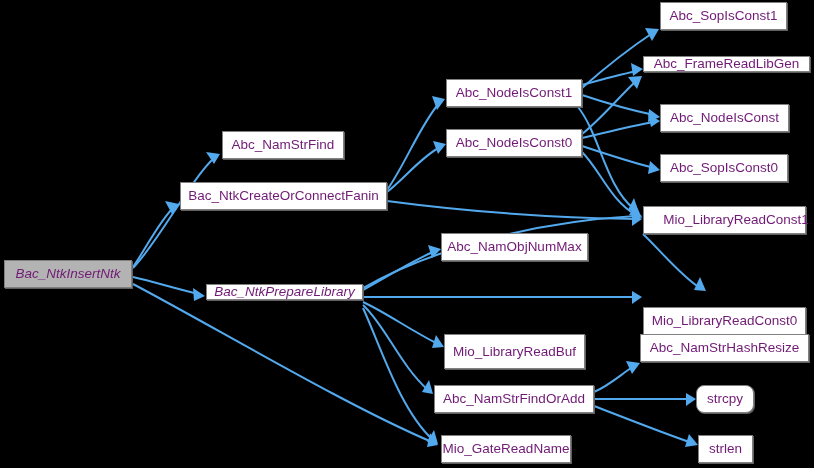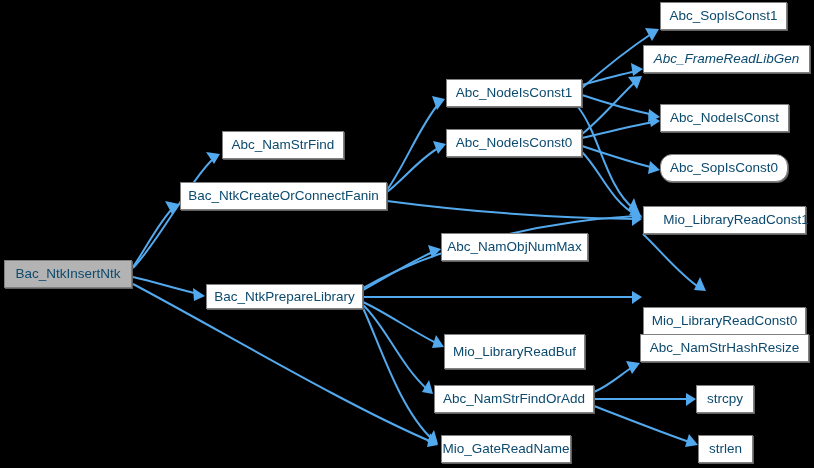--- a/index.html
+++ b/index.html
@@ -2,21 +2,21 @@
 <html><head>
 <meta charset="utf-8">
 <style>
   html,body{margin:0;padding:0;background:#000;}
   #canvas{position:relative;width:814px;height:468px;background:#000;overflow:hidden;
           font-family:"Liberation Sans",sans-serif;}
   #graph{position:absolute;left:0;top:0;width:814px;height:468px;}
   .nodebox{position:absolute;box-sizing:border-box;background:#fff;border:1px solid #808080;
            box-shadow:1px 1px 0 0 #606060;display:flex;align-items:center;justify-content:center;}
   .nodebox.root{background:#b3b3b3;}
-  .nodelabel{font-size:13.5px;color:#0c4a6e;white-space:nowrap;line-height:1;}
+  .nodelabel{font-size:13.5px;color:#701a75;white-space:nowrap;line-height:1;}
   .edge{fill:none;stroke:#53a9ed;stroke-width:2;}
   .arrowhead{fill:#53a9ed;stroke:none;}
 </style>
 </head>
 <body>
 
 <div id="canvas">
   <svg id="graph" viewBox="0 0 814 468" xmlns="http://www.w3.org/2000/svg">
       <path d="M 133,268 C 160,240 190,180 215,157" class="edge" stroke="#53a9ed"></path>
       <polygon points="220,154 206,152 214,164" class="arrowhead" fill="#53a9ed"></polygon>
@@ -63,30 +63,30 @@
       <path d="M 594,392 C 610,385 620,375 634,366" class="edge" stroke="#53a9ed"></path>
       <polygon points="640,363 626,361 632,374" class="arrowhead" fill="#53a9ed"></polygon>
       <path d="M 594,399 C 620,399 660,399 690,399" class="edge" stroke="#53a9ed"></path>
       <polygon points="696,399 686,393 686,406" class="arrowhead" fill="#53a9ed"></polygon>
       <path d="M 594,406 C 620,416 660,432 692,443" class="edge" stroke="#53a9ed"></path>
       <polygon points="698,445 689,434 685,447" class="arrowhead" fill="#53a9ed"></polygon>
       <path d="M 643,234 C 660,250 680,275 700,288" class="edge" stroke="#53a9ed"></path>
       <polygon points="706,291 700,277 694,290" class="arrowhead" fill="#53a9ed"></polygon>
     </svg>
   <div id="nodes">
-      <div class="nodebox root" style="left: 4px; top: 260px; width: 128px; height: 28px; border-color: rgb(128, 128, 128); background: rgb(179, 179, 179);">
+      <div class="nodebox root" style="left: 4px; top: 260px; width: 128px; height: 28px; border-color: rgb(128, 128, 128); background: rgb(179, 179, 179); font-style: italic;">
         <span class="nodelabel">Bac_NtkInsertNtk</span>
       </div>
       <div class="nodebox" style="left: 222px; top: 131px; width: 122px; height: 28px; border-color: rgb(128, 128, 128); background: rgb(255, 255, 255);">
         <span class="nodelabel">Abc_NamStrFind</span>
       </div>
       <div class="nodebox" style="left: 180px; top: 182px; width: 207px; height: 28px; border-color: rgb(128, 128, 128); background: rgb(255, 255, 255);">
         <span class="nodelabel">Bac_NtkCreateOrConnectFanin</span>
       </div>
-      <div class="nodebox" style="left: 206px; top: 284px; width: 157px; height: 25px; border-color: rgb(128, 128, 128); background: rgb(255, 255, 255);">
+      <div class="nodebox" style="left: 206px; top: 284px; width: 157px; height: 16px; border-color: rgb(128, 128, 128); background: rgb(255, 255, 255); font-style: italic;">
         <span class="nodelabel">Bac_NtkPrepareLibrary</span>
       </div>
       <div class="nodebox" style="left: 446px; top: 79px; width: 136px; height: 28px; border-color: rgb(128, 128, 128); background: rgb(255, 255, 255);">
         <span class="nodelabel">Abc_NodeIsConst1</span>
       </div>
       <div class="nodebox" style="left: 446px; top: 129px; width: 136px; height: 28px; border-color: rgb(128, 128, 128); background: rgb(255, 255, 255);">
         <span class="nodelabel">Abc_NodeIsConst0</span>
       </div>
       <div class="nodebox" style="left: 441px; top: 233px; width: 147px; height: 28px; border-color: rgb(128, 128, 128); background: rgb(255, 255, 255);">
         <span class="nodelabel">Abc_NamObjNumMax</span>
@@ -96,38 +96,38 @@
       </div>
       <div class="nodebox" style="left: 434px; top: 385px; width: 160px; height: 28px; border-color: rgb(128, 128, 128); background: rgb(255, 255, 255);">
         <span class="nodelabel">Abc_NamStrFindOrAdd</span>
       </div>
       <div class="nodebox" style="left: 441px; top: 435px; width: 130px; height: 28px; border-color: rgb(128, 128, 128); background: rgb(255, 255, 255);">
         <span class="nodelabel">Mio_GateReadName</span>
       </div>
       <div class="nodebox" style="left: 660px; top: 2px; width: 127px; height: 28px; border-color: rgb(128, 128, 128); background: rgb(255, 255, 255);">
         <span class="nodelabel">Abc_SopIsConst1</span>
       </div>
-      <div class="nodebox" style="left: 643px; top: 45px; width: 167px; height: 28px; border-color: rgb(128, 128, 128); background: rgb(255, 255, 255); font-style: italic;">
+      <div class="nodebox" style="left: 643px; top: 56px; width: 167px; height: 16px; border-color: rgb(128, 128, 128); background: rgb(255, 255, 255);">
         <span class="nodelabel">Abc_FrameReadLibGen</span>
       </div>
       <div class="nodebox" style="left: 660px; top: 104px; width: 129px; height: 28px; border-color: rgb(128, 128, 128); background: rgb(255, 255, 255);">
         <span class="nodelabel">Abc_NodeIsConst</span>
       </div>
-      <div class="nodebox" style="left: 660px; top: 154px; width: 128px; height: 28px; border-color: rgb(128, 128, 128); background: rgb(255, 255, 255); border-radius: 12px;">
+      <div class="nodebox" style="left: 660px; top: 154px; width: 128px; height: 28px; border-color: rgb(128, 128, 128); background: rgb(255, 255, 255);">
         <span class="nodelabel">Abc_SopIsConst0</span>
       </div>
       <div class="nodebox" style="left: 643px; top: 206px; width: 163px; height: 28px; border-color: rgb(128, 128, 128); background: rgb(255, 255, 255); padding-left: 23px;">
         <span class="nodelabel">Mio_LibraryReadConst1</span>
       </div>
       <div class="nodebox" style="left: 643px; top: 283px; width: 163px; height: 28px; border-color: rgb(128, 128, 128); background: rgb(255, 255, 255); margin-top: 24px;">
         <span class="nodelabel">Mio_LibraryReadConst0</span>
       </div>
       <div class="nodebox" style="left: 640px; top: 334px; width: 169px; height: 28px; border-color: rgb(128, 128, 128); background: rgb(255, 255, 255);">
         <span class="nodelabel">Abc_NamStrHashResize</span>
       </div>
-      <div class="nodebox" style="left: 696px; top: 385px; width: 58px; height: 28px; border-color: rgb(128, 128, 128); background: rgb(255, 255, 255);">
+      <div class="nodebox" style="left: 696px; top: 385px; width: 58px; height: 28px; border-color: rgb(128, 128, 128); background: rgb(255, 255, 255); border-radius: 8px;">
         <span class="nodelabel">strcpy</span>
       </div>
       <div class="nodebox" style="left: 698px; top: 435px; width: 55px; height: 28px; border-color: rgb(128, 128, 128); background: rgb(255, 255, 255);">
         <span class="nodelabel">strlen</span>
       </div>
     </div>
 </div>
 
 </body></html>

